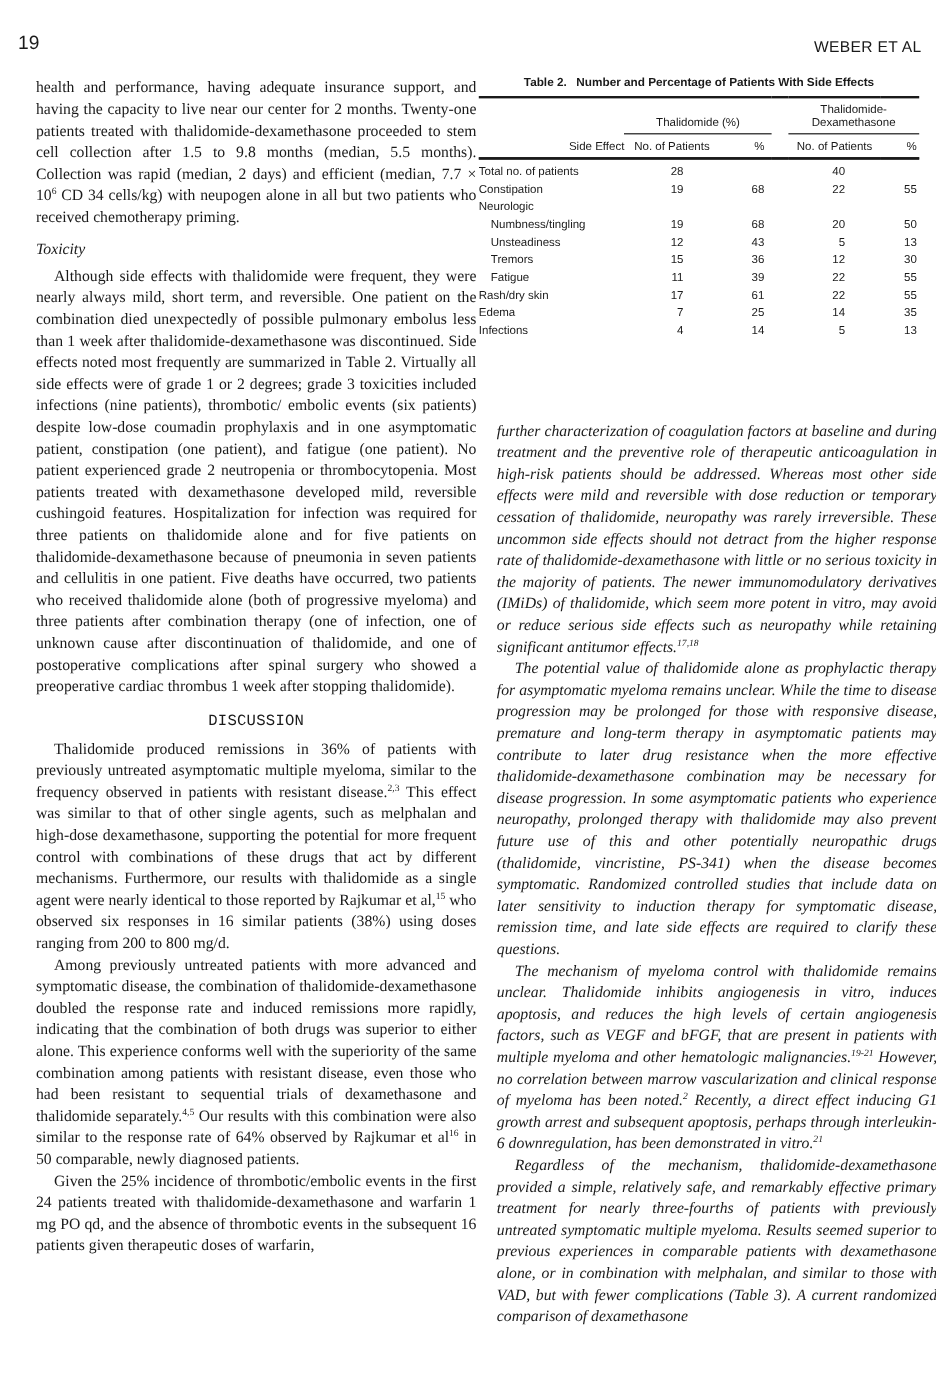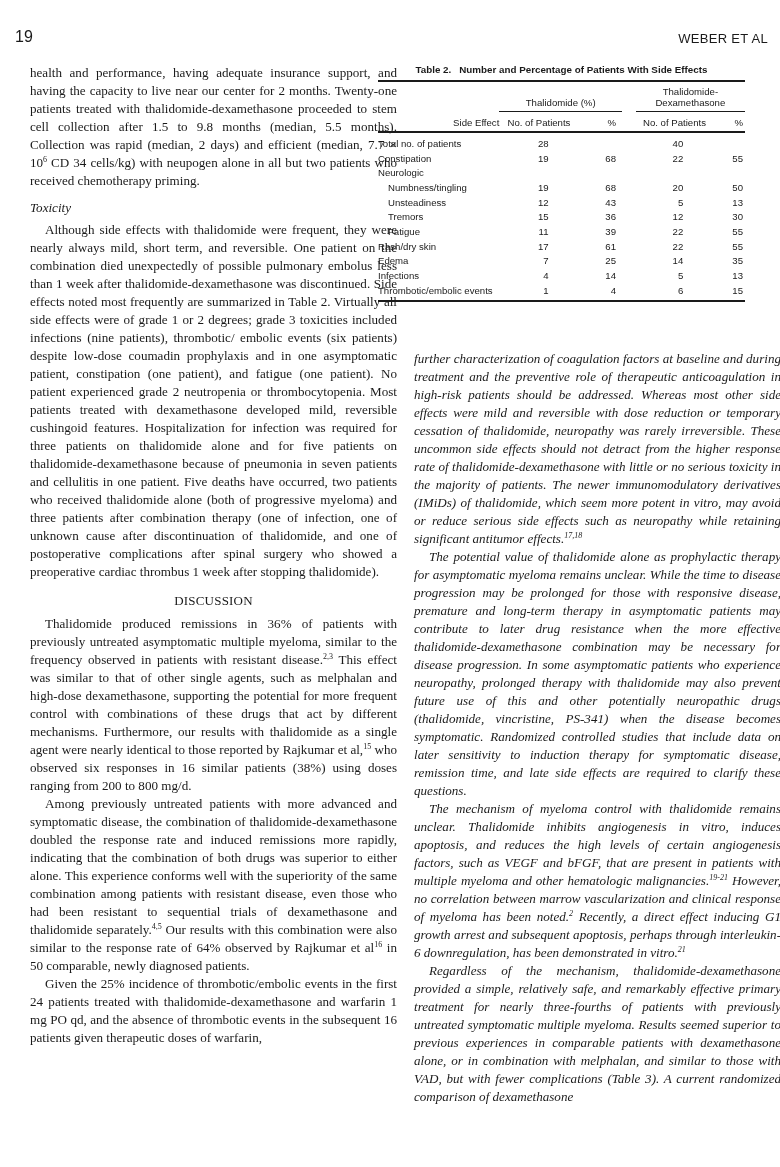--- a/index.html
+++ b/index.html
@@ -5,24 +5,24 @@
   html, body { margin: 0; padding: 0; background: #fff; }
   body { width: 780px; height: 1167px; position: relative; overflow: hidden; color: #1a1a1a; }
   .page-num { position: absolute; left: 15px; top: 28px; font-family: "Liberation Sans", sans-serif; font-size: 16px; }
   .running-head { position: absolute; right: 12px; top: 31px; font-family: "Liberation Sans", sans-serif; font-size: 13px; letter-spacing: 0.3px; }
   .col { position: absolute; font-family: "Liberation Serif", serif; font-size: 13.1px; line-height: 18px; text-align: justify; margin-left: 15px; }
   .col-left { left: 15px; top: 64px; width: 367px; }
   .col-right { left: 399px; top: 350px; width: 367px; font-style: italic; }
   .col p { margin: 0; text-indent: 15px; hyphens: manual; }
   .col p.noindent { text-indent: 0; }
   .subhead { font-style: italic; margin: 9px 0 4px 0; }
-  .section-head { font-family: Liberation Serif, serif; text-align: center; font-size: 13px; margin: 11px 0 5px 0; letter-spacing: 0.2px; }
+  .section-head { font-family: Liberation Mono, monospace; text-align: center; font-size: 13px; margin: 11px 0 5px 0; letter-spacing: 0.2px; }
   sup { font-size: 8px; line-height: 0; vertical-align: 5px; }
 
-  .table-wrap { position: absolute; left: 378px; top: 64px; width: 367px; font-family: "Liberation Sans", sans-serif; font-size: 9.6px; color: #1a1a1a; }
+  .table-wrap { position: absolute; left: 399px; top: 64px; width: 367px; font-family: "Liberation Sans", sans-serif; font-size: 9.6px; color: #1a1a1a; }
   .table-title { text-align: center; font-weight: bold; font-size: 9.8px; margin-bottom: 5px; }
   .table-title .lbl { margin-right: 8px; }
   table { width: 100%; border-collapse: collapse; }
   .rule-top { border-top: 2px solid #1a1a1a; }
   th { font-weight: normal; padding: 0; }
   td { padding: 0; height: 14.7px; }
   .grp th.g { text-align: center; vertical-align: bottom; padding-bottom: 3px; }
   .grp th.g span { display: block; border-bottom: 1px solid #1a1a1a; padding-bottom: 3px; }
   .sub th { padding-top: 2px; padding-bottom: 3px; border-bottom: 2px solid #1a1a1a; }
   .c0 { width: 122px; text-align: left; }
@@ -157,28 +157,20 @@
         <td class="num4">35</td>
       </tr>
       <tr>
         <td>Infections</td>
         <td class="num1">4</td>
         <td class="num2">14</td>
         <td></td>
         <td class="num3">5</td>
         <td class="num4">13</td>
       </tr>
-      <tr class="last">
-        <td>Thrombotic/embolic events</td>
-        <td class="num1">1</td>
-        <td class="num2">4</td>
-        <td></td>
-        <td class="num3">6</td>
-        <td class="num4">15</td>
-      </tr>
     </tbody>
   </table>
 </div>
 
 <div class="col col-right">
   <p class="noindent"><span>further characterization of coagulation factors at baseline and during treatment and the preventive role of therapeutic antico­agulation in high-risk patients should be addressed. Whereas most other side effects were mild and reversible with dose reduction or temporary cessation of thalidomide, neuropathy was rarely irreversible. These uncommon side effects should not detract from the higher response rate of thalidomide-dexametha­sone with little or no serious toxicity in the majority of patients. The newer immunomodulatory derivatives (IMiDs) of thalido­mide, which seem more potent in vitro, may avoid or reduce serious side effects such as neuropathy while retaining signifi­cant antitumor effects.</span><sup>17,18</sup></p>
   <p>The potential value of thalidomide alone as prophylactic therapy for asymptomatic myeloma remains unclear. While the time to disease progression may be prolonged for those with responsive disease, premature and long-term therapy in asymp­tomatic patients may contribute to later drug resistance when the more effective thalidomide-dexamethasone combination may be necessary for disease progression. In some asymptomatic pa­tients who experience neuropathy, prolonged therapy with tha­lidomide may also prevent future use of this and other potentially neuropathic drugs (thalidomide, vincristine, PS-341) when the disease becomes symptomatic. Randomized controlled studies that include data on later sensitivity to induction therapy for symptomatic disease, remission time, and late side effects are required to clarify these questions.</p>
   <p><span>The mechanism of myeloma control with thalidomide remains unclear. Thalidomide inhibits angiogenesis in vitro, induces apoptosis, and reduces the high levels of certain angiogenesis factors, such as VEGF and bFGF, that are present in patients with multiple myeloma and other hematologic malignancies.</span><sup>19-21</sup><span> However, no correlation between marrow vascularization and clinical response of myeloma has been noted.</span><sup>2</sup><span> Recently, a direct effect inducing G1 growth arrest and subsequent apoptosis, perhaps through interleukin-6 downregulation, has been demon­strated in vitro.</span><sup>21</sup></p>
   <p>Regardless of the mechanism, thalidomide-dexamethasone provided a simple, relatively safe, and remarkably effective primary treatment for nearly three-fourths of patients with previously untreated symptomatic multiple myeloma. Results seemed superior to previous experiences in comparable patients with dexamethasone alone, or in combination with melphalan, and similar to those with VAD, but with fewer complications (Table 3). A current randomized comparison of dexamethasone</p>
 </div>

